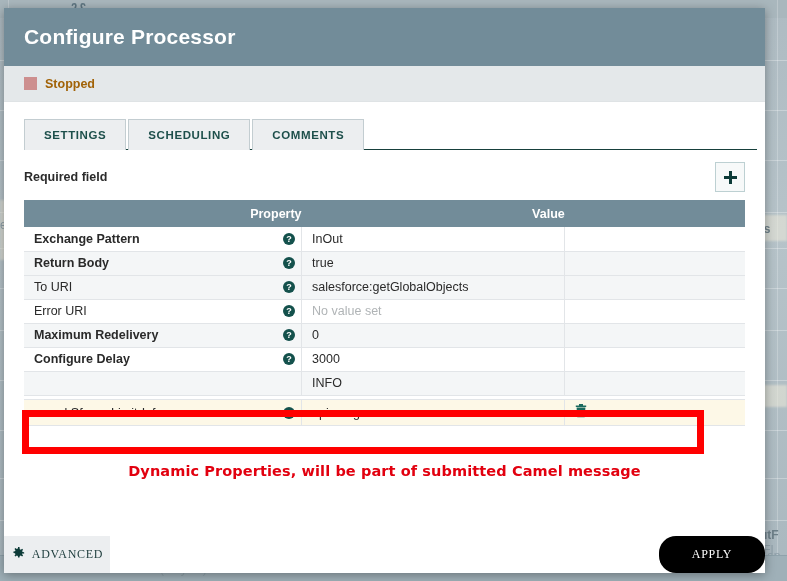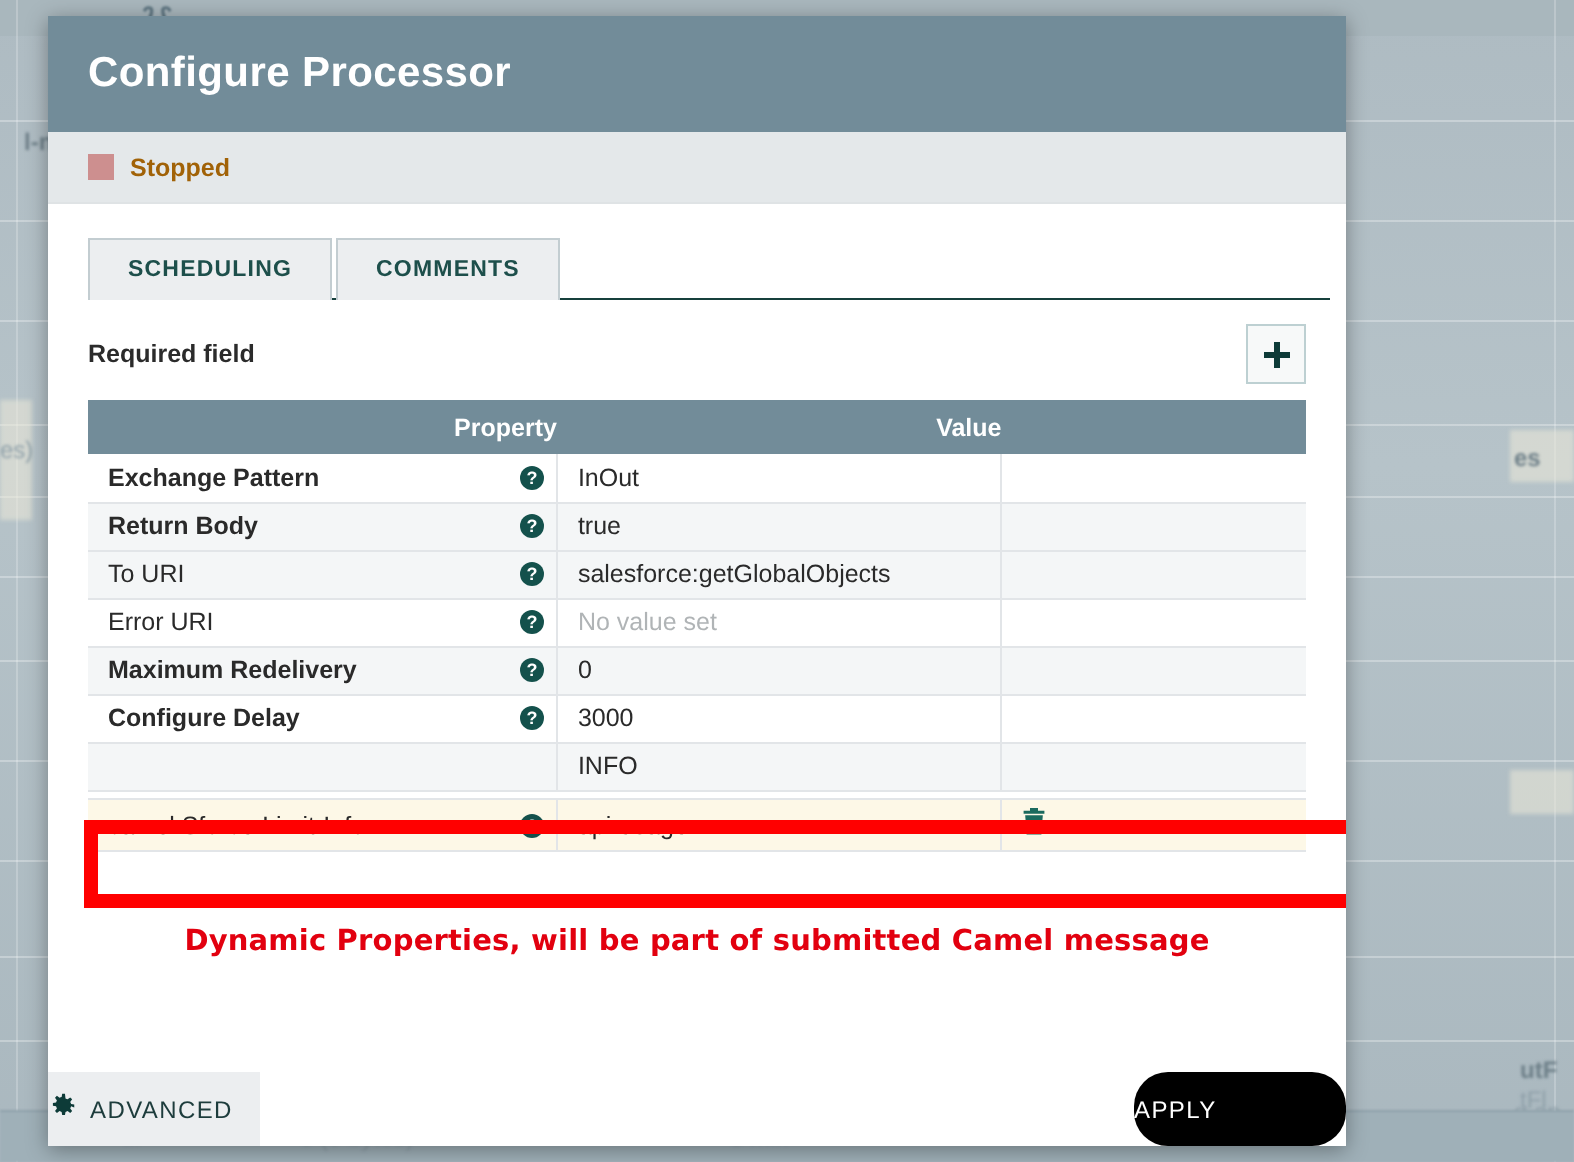--- a/index.html
+++ b/index.html
@@ -63,22 +63,22 @@
     left: 70px; top: 0px;
     width: 60px; height: 22px;
     color: #5f7682;
     font-size: 22px;
     filter: blur(0.5px);
   }
 
   
   #modal {
     position: absolute;
-    left: 24px; top: 8px;
-    width: 649px; height: 565px;
+    left: 4px; top: 8px;
+    width: 761px; height: 565px;
     background: #ffffff;
     box-shadow: 0 2px 10px rgba(0,0,0,0.35);
     overflow: hidden;
   }
   .modal-header {
     height: 58px;
     background: #728c99;
     display: flex;
     align-items: center;
     padding: 0 0 0 20px;
@@ -282,26 +282,27 @@
   .modal-footer {
     position: absolute;
     left: 0; right: 0; bottom: 0;
     height: 37px;
     display: flex;
     align-items: stretch;
     justify-content: space-between;
     background: #ffffff;
   }
   .btn {
-    display: flex; align-items: center; justify-content: flex-start;
+    display: flex; align-items: center; justify-content: center;
     font-size: 12px;
     font-weight: normal;
     letter-spacing: 0.7px;
     cursor: pointer;
     user-select: none;
+    font-family: Liberation Serif, serif;
   }
   .btn-advanced {
     width: 106px;
     background: #eceef0;
     color: #1d3c3c;
     gap: 7px;
   }
   .footer-right { display: flex; }
   .btn-cancel {
     width: 105px;
@@ -364,20 +365,21 @@
   </div>
 
   <div class="status-bar">
     <span class="status-swatch"></span>
     <span class="status-label">Stopped</span>
   </div>
 
   <div class="tabs-wrap">
     <div class="tab-underline"></div>
     <div class="tabs">
+      <div class="tab">SETTINGS</div>
       <div class="tab">SCHEDULING</div>
       <div class="tab">COMMENTS</div>
     </div>
   </div>
 
   <div class="req-row">
     <span class="req-label">Required field</span>
     <span class="add-btn">
       <span>
         <svg width="15" height="15" viewBox="0 0 15 15" aria-hidden="true">

